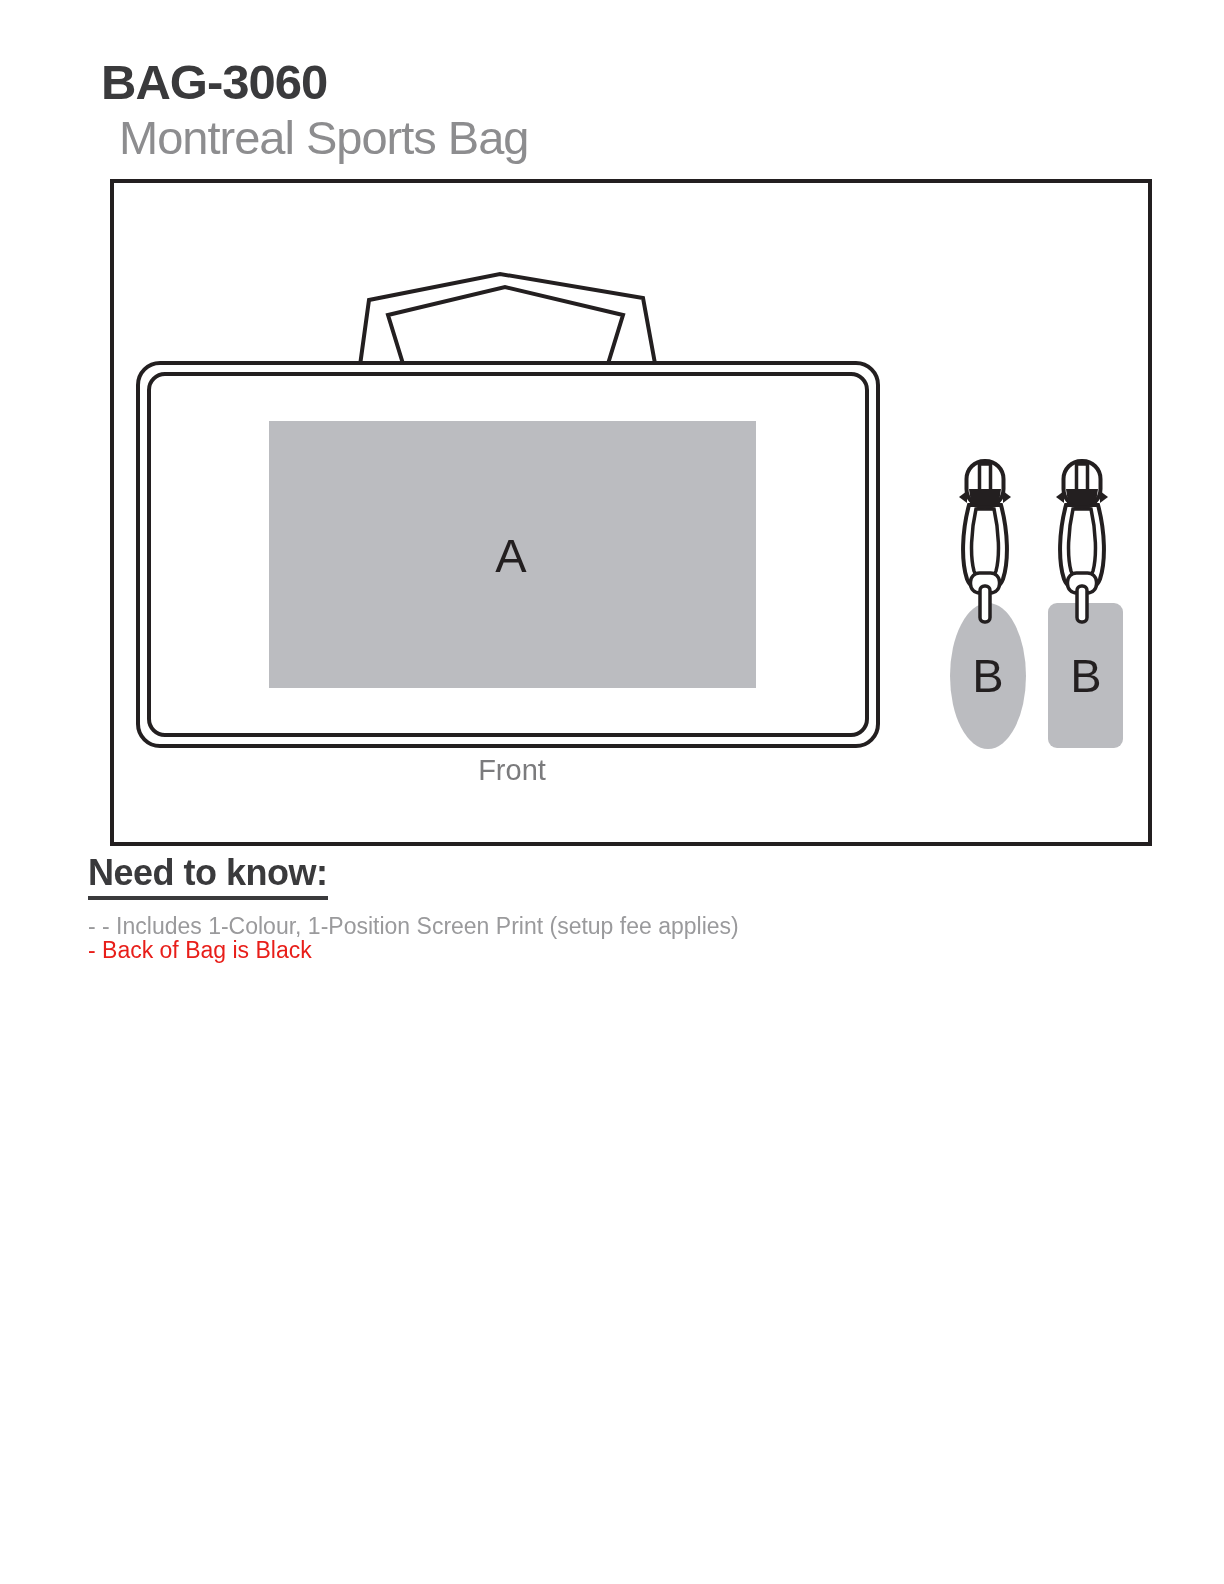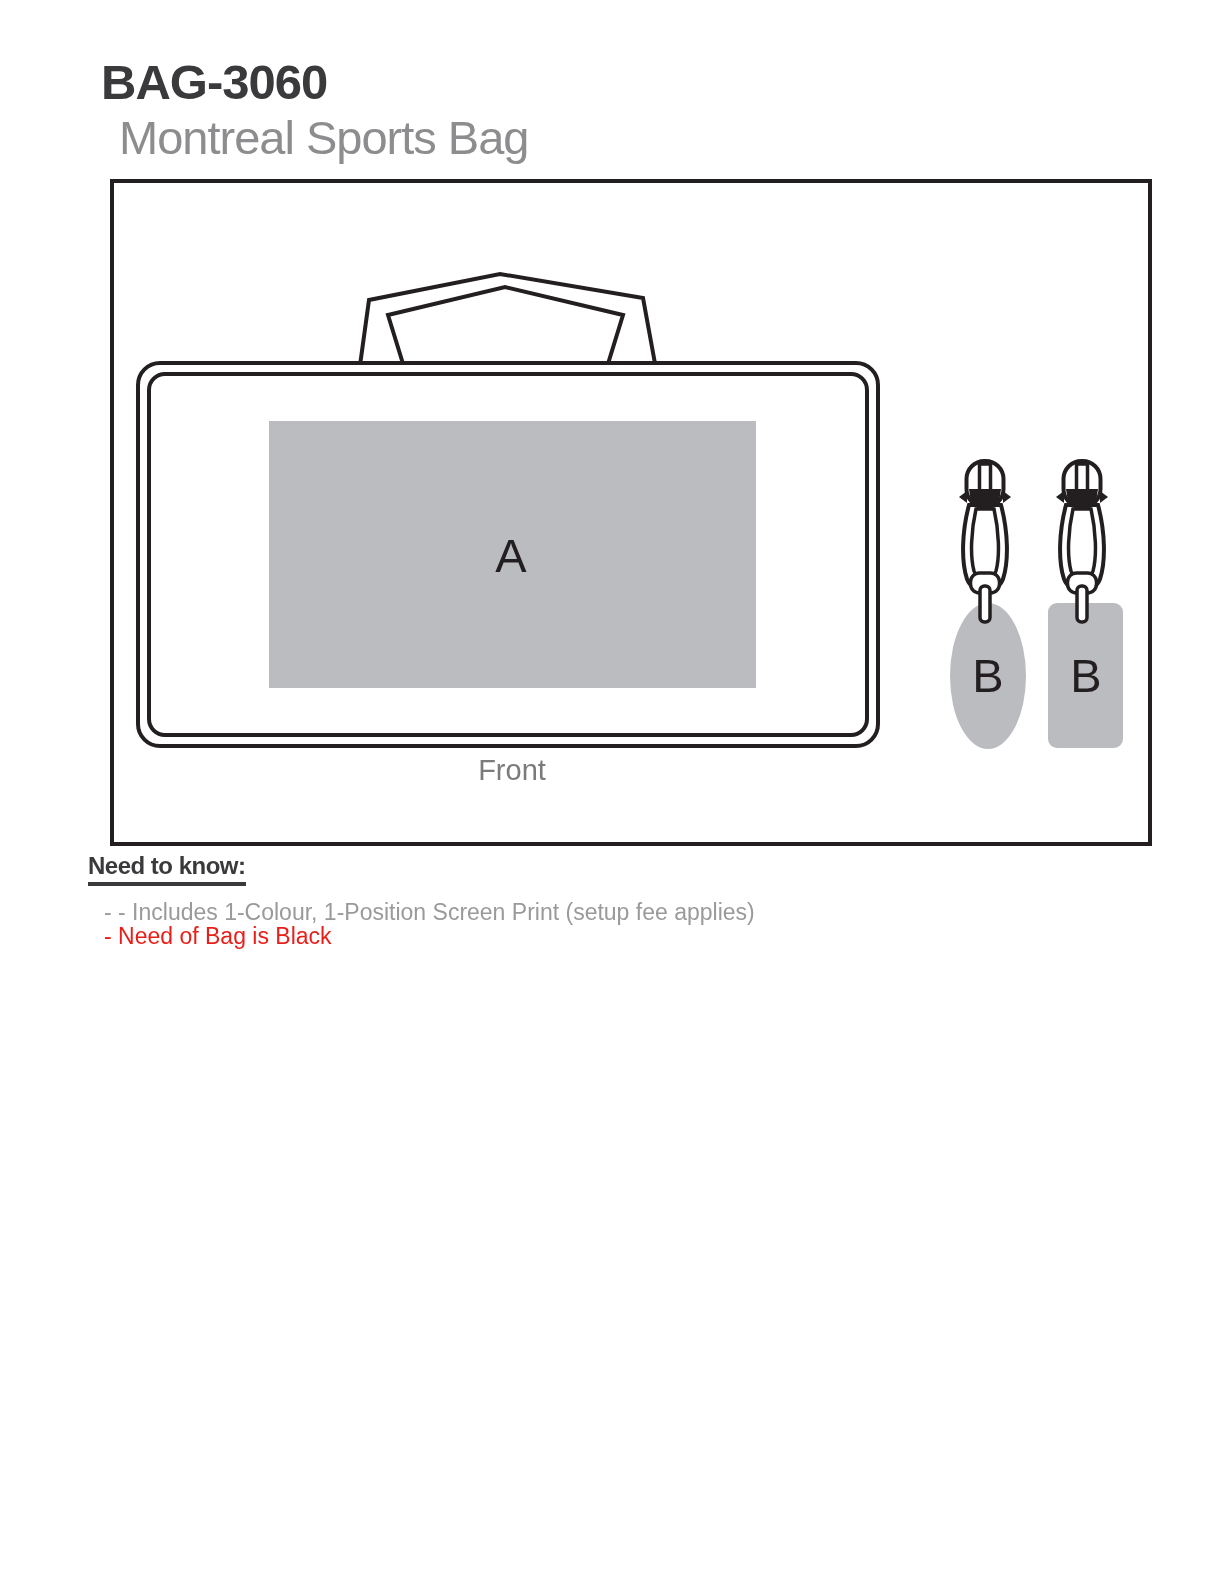--- a/index.html
+++ b/index.html
@@ -34,26 +34,26 @@
   }
   .svg-front{
     font-family:"Liberation Sans", sans-serif;
     font-size:29px;font-weight:400;
   }
   .notes{
     position:absolute;left:88px;top:852px;
   }
   .notes h3{
     margin:0;display:inline-block;
-    font-size:24px;font-weight:700;letter-spacing:-0.5px;
+    font-size:36px;font-weight:700;letter-spacing:-0.5px;
     padding-bottom:2px;
     border-bottom:4px solid #3a3a3c;
   }
   .notes ul{
-    list-style:none;margin:14px 0 0 16px;padding:0;
+    list-style:none;margin:14px 0 0 0;padding:0;
     font-size:23px;line-height:24px;font-weight:400;
   }
 </style>
 </head>
 <body>
 
 <h1 class="product-code" style="color: rgb(58, 58, 60);">BAG-3060</h1>
 
 <h2 class="product-name" style="color: rgb(141, 141, 143);">Montreal Sports Bag</h2>
 
@@ -104,15 +104,15 @@
     <text class="svg-letter" text-anchor="middle" x="1086" y="692">B</text>
 
     <text class="svg-front" text-anchor="middle" x="512" y="780" fill="#7b7b7d">Front</text>
   </svg>
 </div>
 
 <div class="notes">
   <h3 style="color: rgb(58, 58, 60);">Need to know:</h3>
   <ul>
     <li style="color: rgb(154, 154, 156);">- - Includes 1-Colour, 1-Position Screen Print (setup fee applies)</li>
-    <li style="color: rgb(232, 30, 25);">- Need of Bag is Black</li>
+    <li style="color: rgb(232, 30, 25);">- Back of Bag is Black</li>
   </ul>
 </div>
 
 </body></html>

